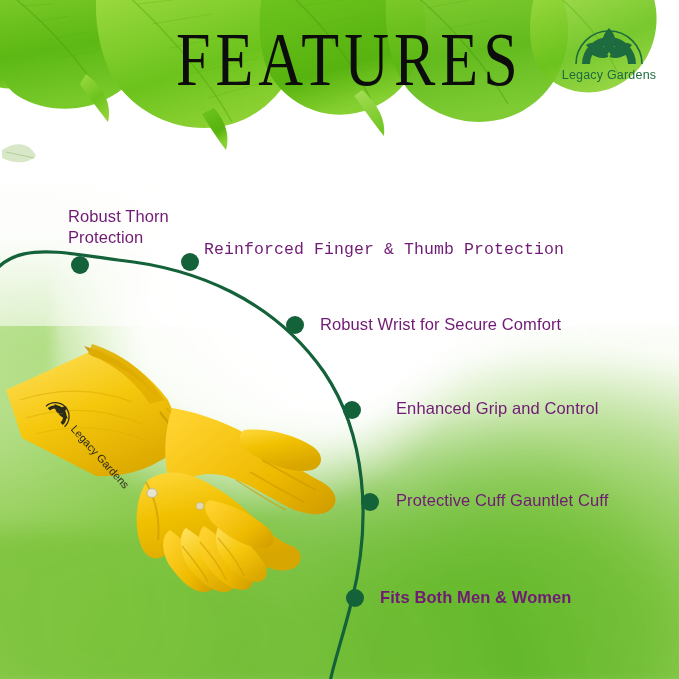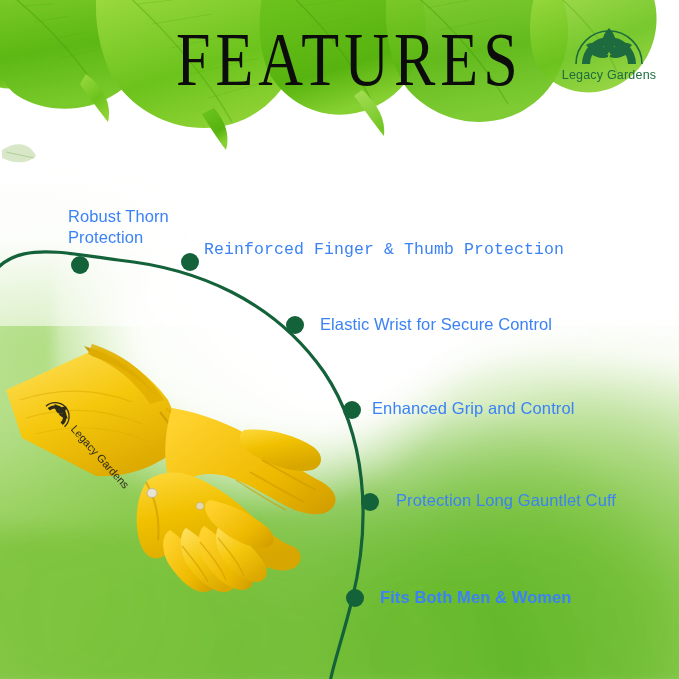--- a/index.html
+++ b/index.html
@@ -119,21 +119,21 @@
 
   
   .product { position: absolute; left: 0px; top: 330px; width: 360px; height: 320px; }
 
   
   .arc-svg { position: absolute; left: 0; top: 0; width: 679px; height: 679px; pointer-events: none; }
 
   .callout {
     position: absolute;
     font-family: "Liberation Sans", sans-serif;
-    color: #3b82f6;
+    color: #701a75;
     font-size: 16.5px;
     line-height: 1.25;
     white-space: pre-line;
     letter-spacing: 0.1px;
   }
 </style>
 </head>
 <body>
 
 <div id="poster">
@@ -302,19 +302,19 @@
         <circle cx="352" cy="410" r="9" fill="#14623a"></circle>
         <circle cx="370" cy="502" r="9" fill="#14623a"></circle>
         <circle cx="355" cy="598" r="9" fill="#14623a"></circle>
       </g>
   </svg>
 
   <div id="callouts">
       <div class="callout" style="left: 68px; top: 206px;">Robust Thorn
 Protection</div>
       <div class="callout" style="left: 204px; top: 240px; font-family: Liberation Mono, monospace;">Reinforced Finger &amp; Thumb Protection</div>
-      <div class="callout" style="left: 320px; top: 314px;">Elastic Wrist for Secure Control</div>
-      <div class="callout" style="left: 372px; top: 398px;">Enhanced Grip and Control</div>
-      <div class="callout" style="left: 396px; top: 490px;">Protection Long Gauntlet Cuff</div>
+      <div class="callout" style="left: 320px; top: 314px;">Robust Wrist for Secure Comfort</div>
+      <div class="callout" style="left: 396px; top: 398px;">Enhanced Grip and Control</div>
+      <div class="callout" style="left: 396px; top: 490px;">Protective Cuff Gauntlet Cuff</div>
       <div class="callout" style="left: 380px; top: 587px; font-weight: bold;">Fits Both Men &amp; Women</div>
     </div>
 
 </div>
 
 </body></html>

